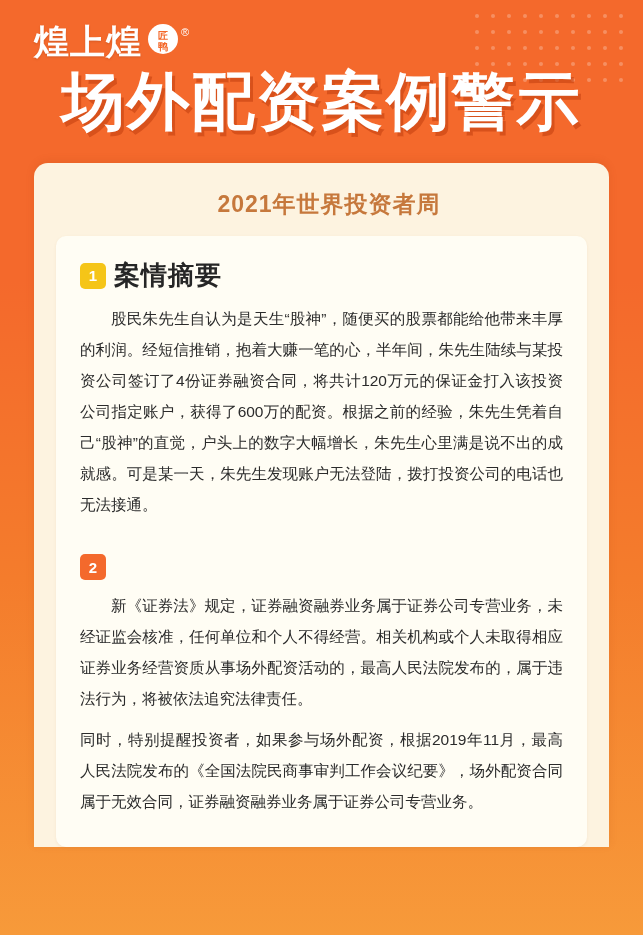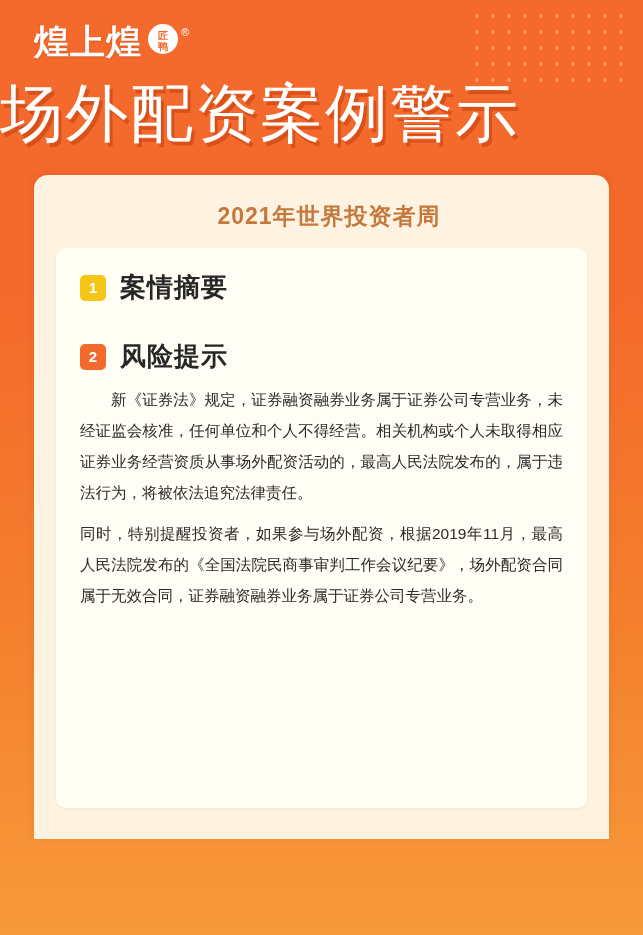--- a/index.html
+++ b/index.html
@@ -86,23 +86,24 @@
   .brand-reg {
     color: #ffffff;
     font-size: 11px;
     margin-left: 3px;
     margin-top: 2px;
   }
   
   .title-main {
     position: relative;
     z-index: 3;
-    margin-top: 20px;
+    margin-top: 8px;
+    text-align: center;
     font-size: 63px;
-    font-weight: normal;
+    font-weight: bold;
     letter-spacing: 2px;
     color: #ffffff;
     text-shadow: 3px 4px 0 rgba(193,62,14,0.55);
     line-height: 1.08;
   }
   .title-sub {
     position: relative;
     z-index: 3;
     margin-top: 16px;
     text-align: center;
@@ -153,21 +154,21 @@
     font-size: 15px;
     font-weight: bold;
     display: flex;
     align-items: center;
     justify-content: center;
     flex: 0 0 auto;
   }
   .num.yellow { background: #f5c518; }
   .num.orange { background: #f4692c; }
   .section-title {
-    margin-left: 14px;
+    margin-left: 8px;
     font-size: 26px;
     font-weight: bold;
     color: #262626;
     letter-spacing: 1px;
   }
   .body-text {
     font-size: 15.5px;
     line-height: 31px;
     color: #2b2b2b;
     text-align: justify;
@@ -249,26 +250,26 @@
   <div class="card">
     <div class="card-banner">2021年世界投资者周</div>
 
     <div class="inner">
 
       <div>
         <div class="section-head">
           <div class="num yellow">1</div>
           <div class="section-title">案情摘要</div>
         </div>
+        <p class="body-text indent">股民朱先生自认为是天生“股神”，随便买的股票都能给他带来丰厚的利润。经短信推销，抱着大赚一笔的心，半年间，朱先生陆续与某投资公司签订了4份证券融资合同，将共计120万元的保证金打入该投资公司指定账户，获得了600万的配资。根据之前的经验，朱先生凭着自己“股神”的直觉，户头上的数字大幅增长，朱先生心里满是说不出的成就感。可是某一天，朱先生发现账户无法登陆，拨打投资公司的电话也无法接通。</p>
       </div>
 
       <div class="sec2">
         <div class="section-head">
           <div class="num orange">2</div>
-          <div class="section-title">风险提示</div>
         </div>
         <p class="body-text indent">新《证券法》规定，证券融资融券业务属于证券公司专营业务，未经证监会核准，任何单位和个人不得经营。相关机构或个人未取得相应证券业务经营资质从事场外配资活动的，最高人民法院发布的，属于违法行为，将被依法追究法律责任。</p>
         <p class="body-text">同时，特别提醒投资者，如果参与场外配资，根据2019年11月，最高人民法院发布的《全国法院民商事审判工作会议纪要》，场外配资合同属于无效合同，证券融资融券业务属于证券公司专营业务。</p>
       </div>
 
     </div>
   </div>
 </div>
 
 </body></html>

